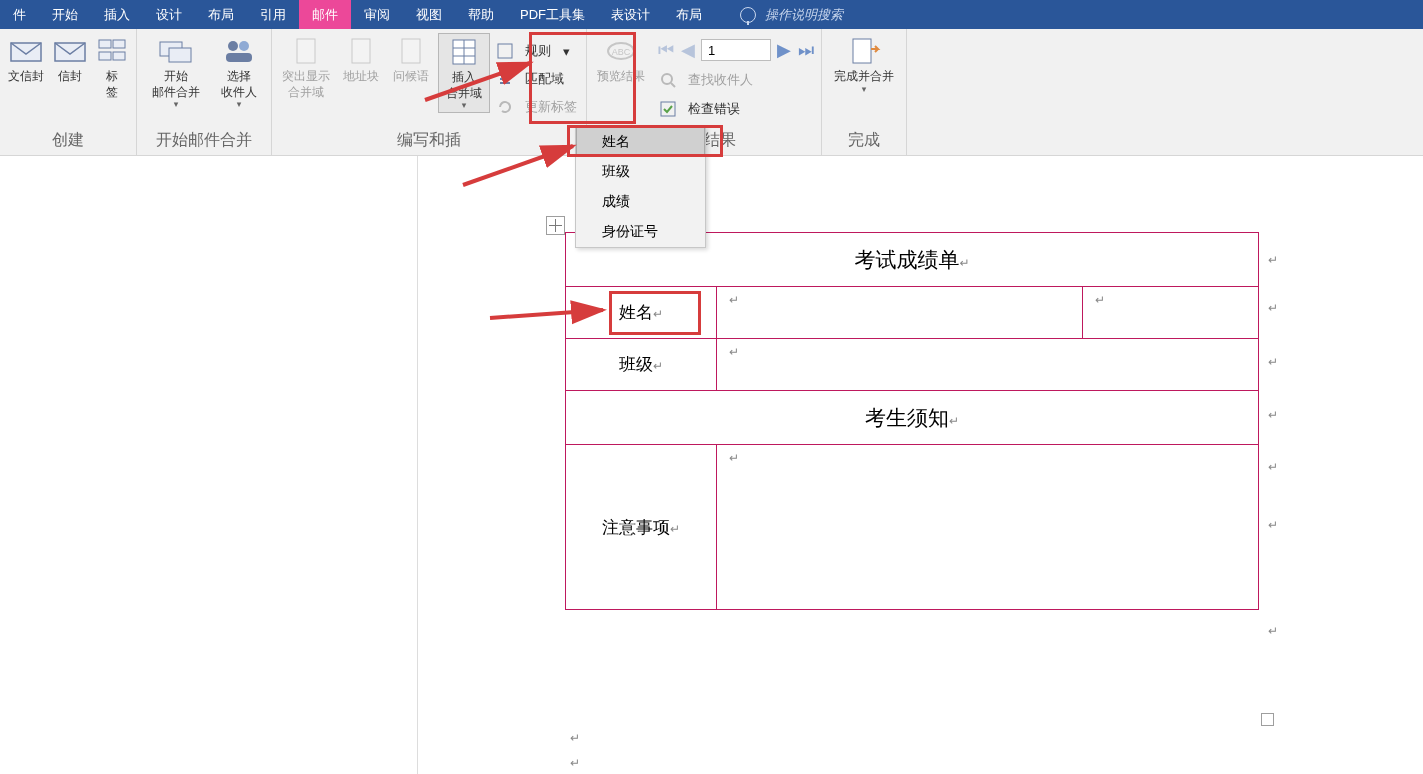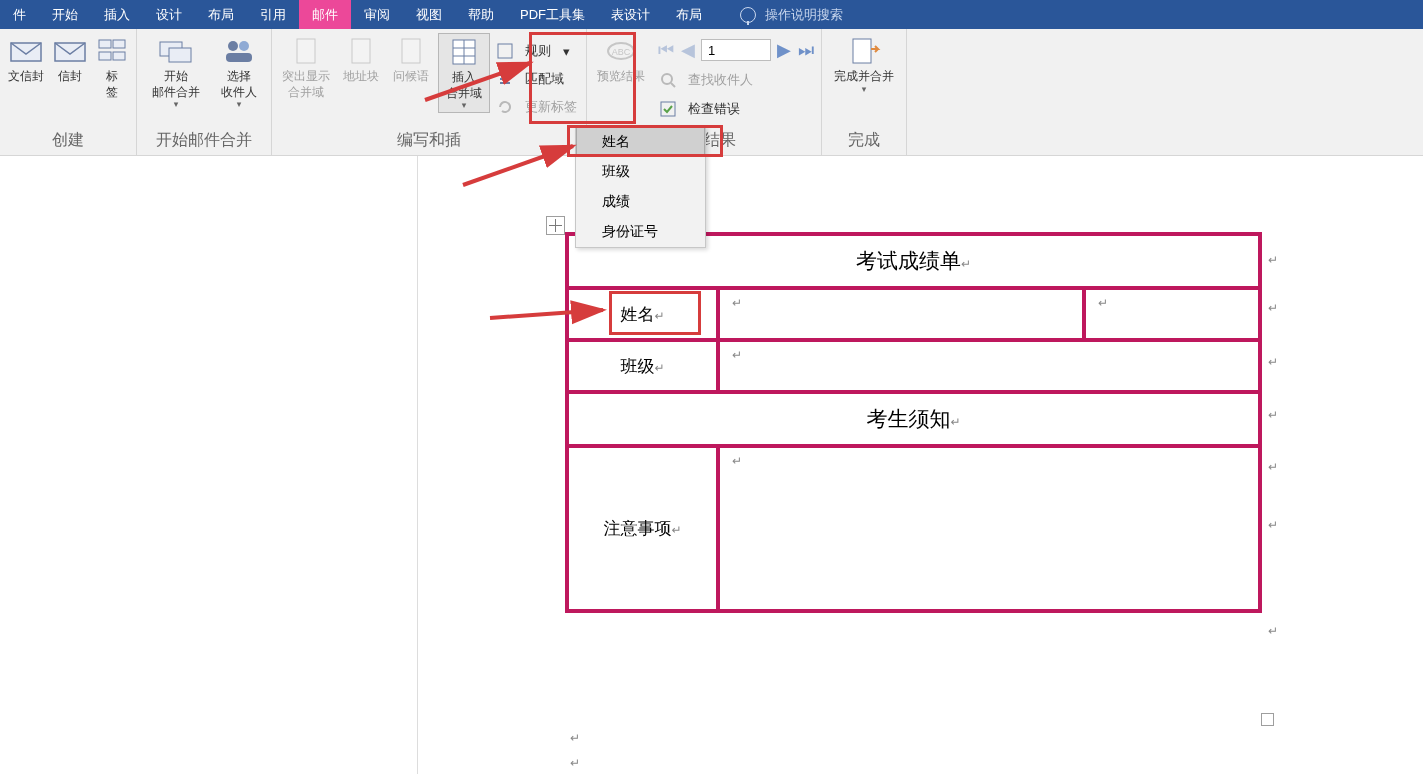--- a/index.html
+++ b/index.html
@@ -24,20 +24,21 @@
     height: 29px;
     line-height: 29px;
     cursor: pointer;
   }
   .tab.active { background: #ec4899; }
   .tell-me {
     display: flex;
     align-items: center;
     margin-left: 25px;
     color: #c9d7ee;
+    font-style: italic;
   }
   .tell-me-icon {
     width: 16px; height: 16px;
     border: 1.5px solid #c9d7ee;
     border-radius: 50%;
     margin-right: 9px;
     position: relative;
   }
   .tell-me-icon::after {
     content: "";
@@ -140,21 +141,21 @@
   }
   .page-shadow-left { position:absolute; left:417px; top:0; width:1px; bottom:0; background:#ddd;}
   .doc-table {
     position:absolute;
     left:565px; top:76px;
     border-collapse: collapse;
     font-family: "SimSun", serif;
     font-size: 17px;
   }
   .doc-table td {
-    border:4px solid #be185d;
+    border:1px solid #be185d;
     height:52px;
     padding: 0 10px;
     position:relative;
   }
   .doc-table .title-row td { height:54px; text-align:center; font-size:21px;}
   .doc-table .label-cell { width:151px; text-align:center;}
   .doc-table .val-cell { width:366px;}
   .doc-table .val2-cell { width:176px;}
   .doc-table .notes-row td { height:165px; vertical-align: middle;}
   .enter-mark { color:#888; font-size:12px; font-family: sans-serif;}

